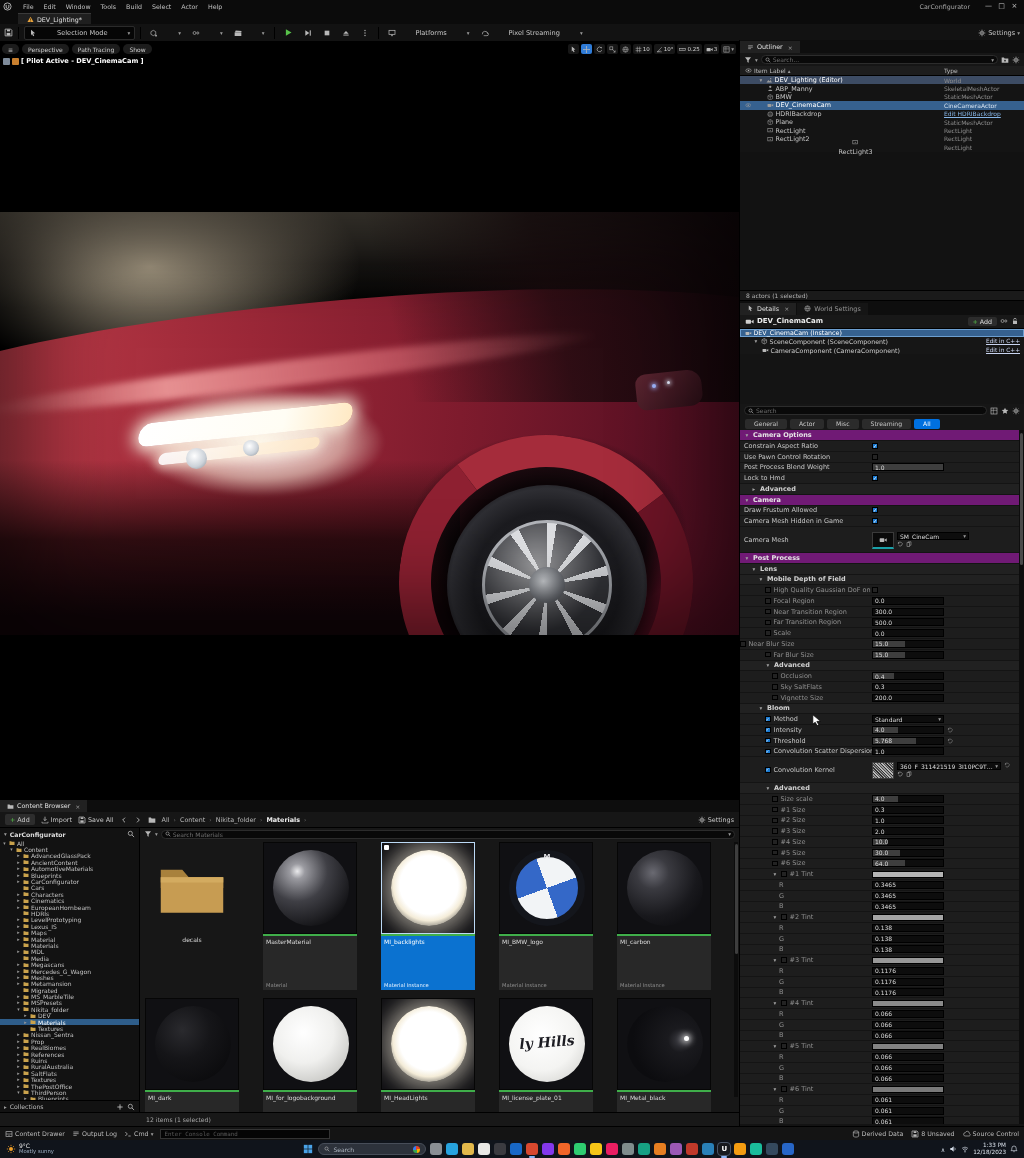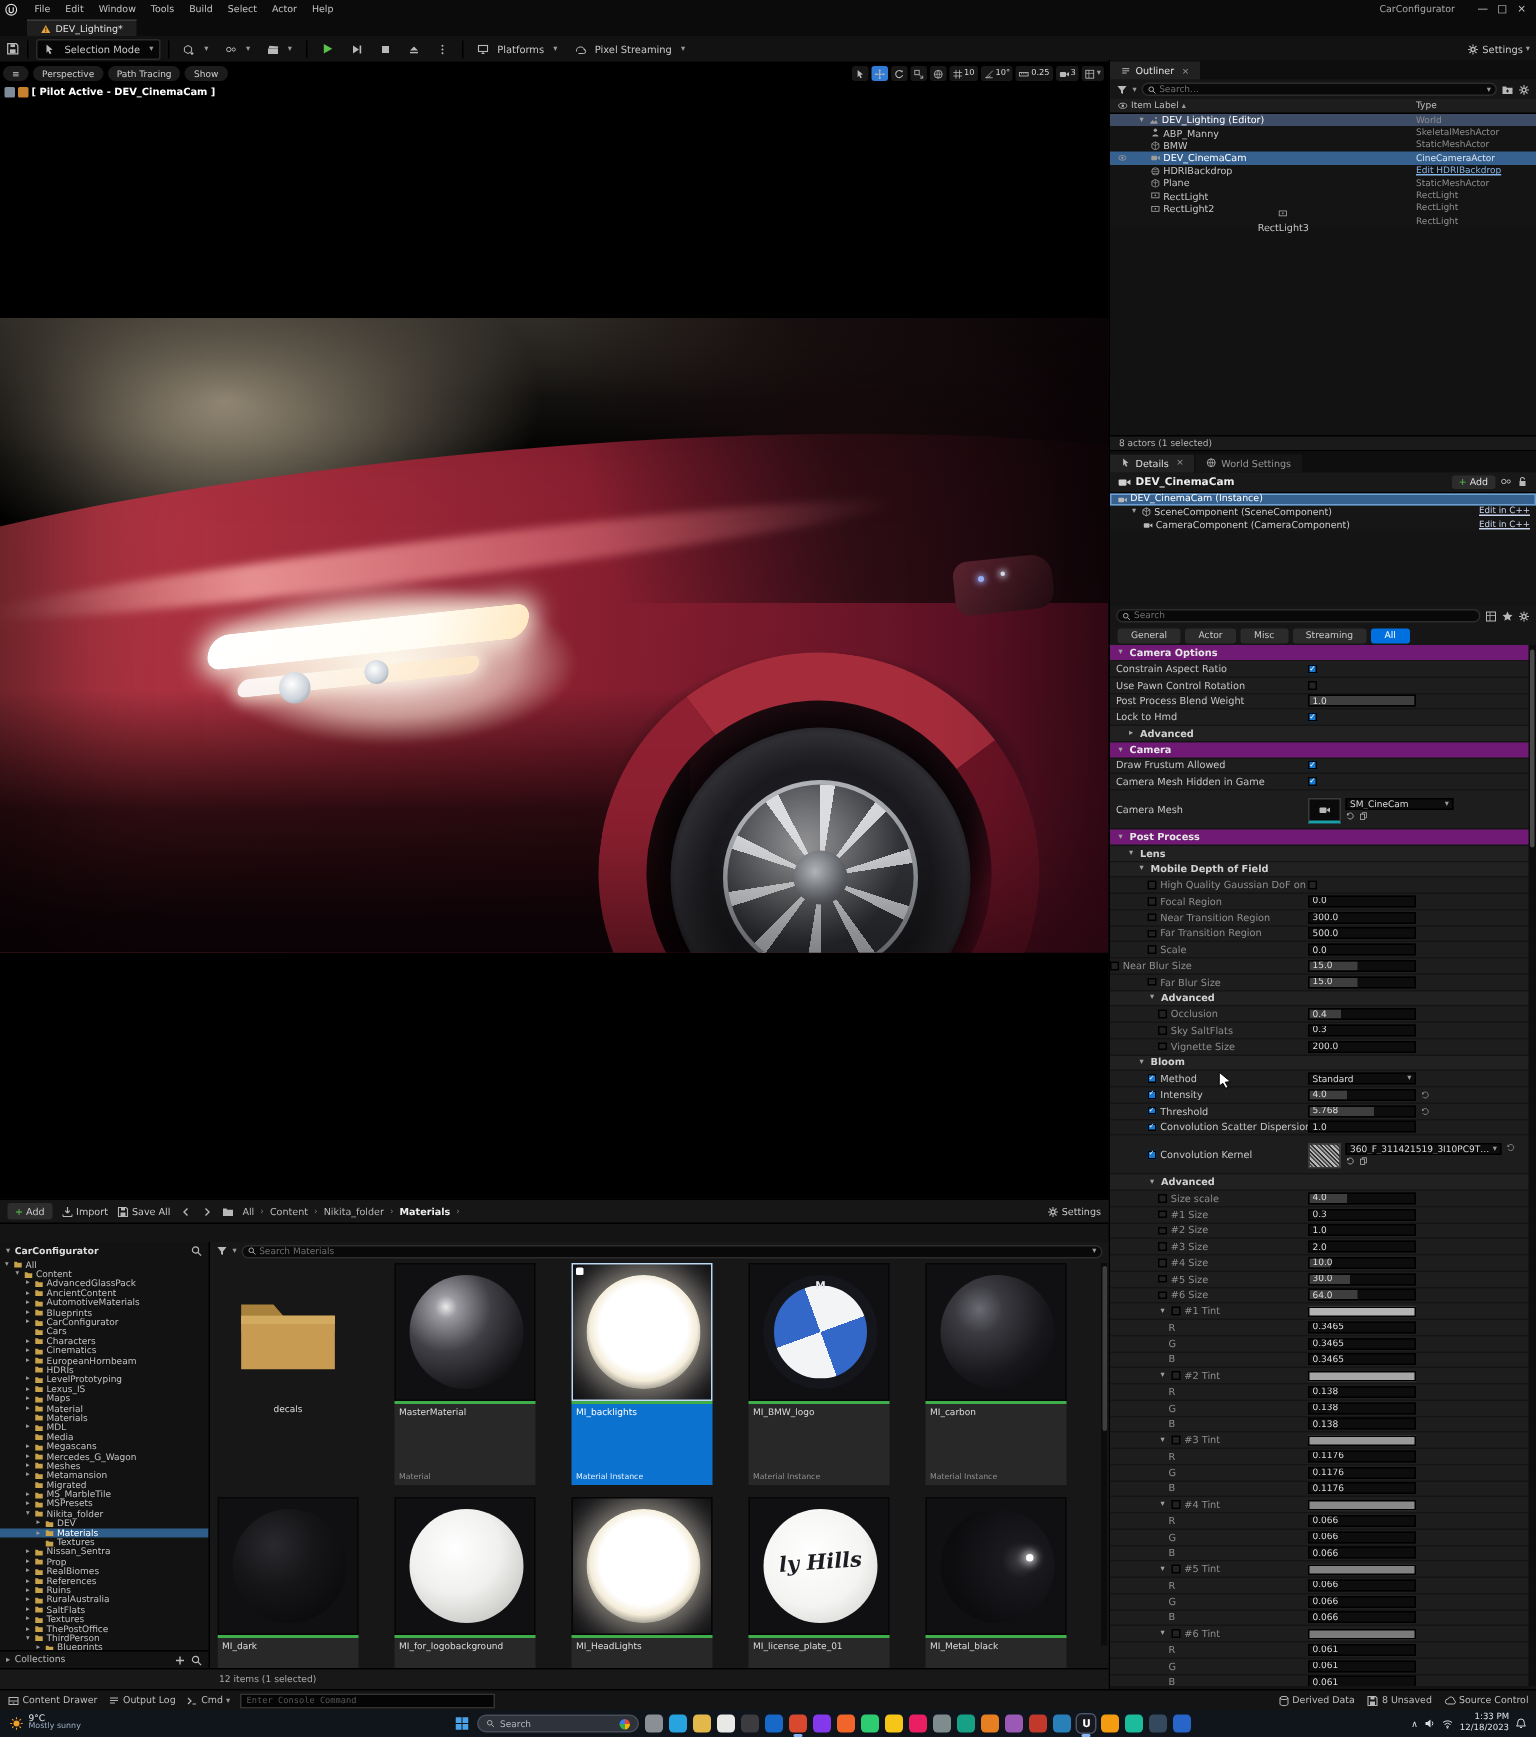--- a/index.html
+++ b/index.html
@@ -12,21 +12,21 @@
   .titlebar{position:absolute;left:0;top:0;width:1024px;height:12px;background:#0b0b0b;display:flex;align-items:center;gap:2px;padding:0 3px;z-index:5}
   .uelogo{width:9px;height:9px;color:#ddd;margin-right:4px}
   .menu-item{font-size:6.3px;color:#c2c2c2;padding:0 5px;cursor:default}
   .win-title{margin-left:auto;font-size:6.3px;color:#a8a8a8;padding-right:10px}
   .win-btn{width:13px;text-align:center;font-size:7px;color:#c8c8c8}
   .tabbar{position:absolute;left:0;top:12px;width:1024px;height:12px;background:#0b0b0b;display:flex;align-items:flex-end;z-index:5}
   .leveltab{height:11px;margin-left:18px;background:#1f1f1f;border-top:1px solid #3a3a3a;padding:0 9px;display:flex;align-items:center;gap:3px;font-size:6.3px;color:#e0e0e0}
   .leveltab .ic{width:7px;height:7px}
   .toolbar{position:absolute;left:0;top:24px;width:1024px;height:18px;background:#121212;display:flex;align-items:center;gap:3px;padding:0 4px;font-size:6.6px;color:#c8c8c8;z-index:4;border-bottom:1px solid #000}
   .tsep{width:1px;height:12px;background:#000;margin:0 2px}
-  .tbtn{display:flex;align-items:center;gap:6px;padding:2px 4px;border-radius:2px;background:transparent}
+  .tbtn{display:flex;align-items:center;gap:20px;padding:2px 4px;border-radius:2px;background:transparent}
   .tbtn.dark{background:#060606;border:1px solid #2b2b2b}
   .chev{font-size:5.5px;color:#9a9a9a}
   .green{color:#58c24a}
   .tb-settings{margin-left:auto;display:flex;align-items:center;gap:2px}
 
   
   .viewport{position:absolute;left:0;top:42px;width:739px;height:757px;background:#000;overflow:hidden}
   .vp-topbar{position:absolute;left:2px;top:2px;right:3px;display:flex;justify-content:space-between;z-index:20}
   .pills{display:flex;gap:3px}
   .pill{background:rgba(32,32,32,.88);border-radius:6px;height:10px;padding:0 6px;font-size:6px;color:#cfcfcf;display:flex;align-items:center;gap:2px}
@@ -1517,20 +1517,31 @@
             <span class="numbox">
               <span class="fill" style="width: 0%;"></span>
               <span class="z">0.061</span>
             </span>
           </span>
         </div>
       </div>
   </div>
 
   <div class="cbrowser">
+    <div class="cb-tabrow">
+      <div class="paneltab">
+        <span class="ic" style="width:7px;height:7px">
+            <svg viewBox="0 0 12 12">
+              <path d="M1 2.4h3.4l1 1.3H11v6.3H1z" fill="currentColor"></path>
+            </svg>
+          </span>
+        <span>Content Browser</span>
+        <span class="x">×</span>
+      </div>
+    </div>
     <div class="cb-toolbar">
       <span class="cb-addbtn">
           <span class="green">+</span>
           <span>Add</span>
         </span>
       <span class="cb-tool">
           <span class="ic">
             <svg viewBox="0 0 12 12">
               <path d="M6 1v6M6 7L3.7 4.7M6 7l2.3-2.3" fill="none" stroke="currentColor" stroke-width="1.2"></path>
               <path d="M1.5 8.5v2h9v-2" fill="none" stroke="currentColor"></path>

